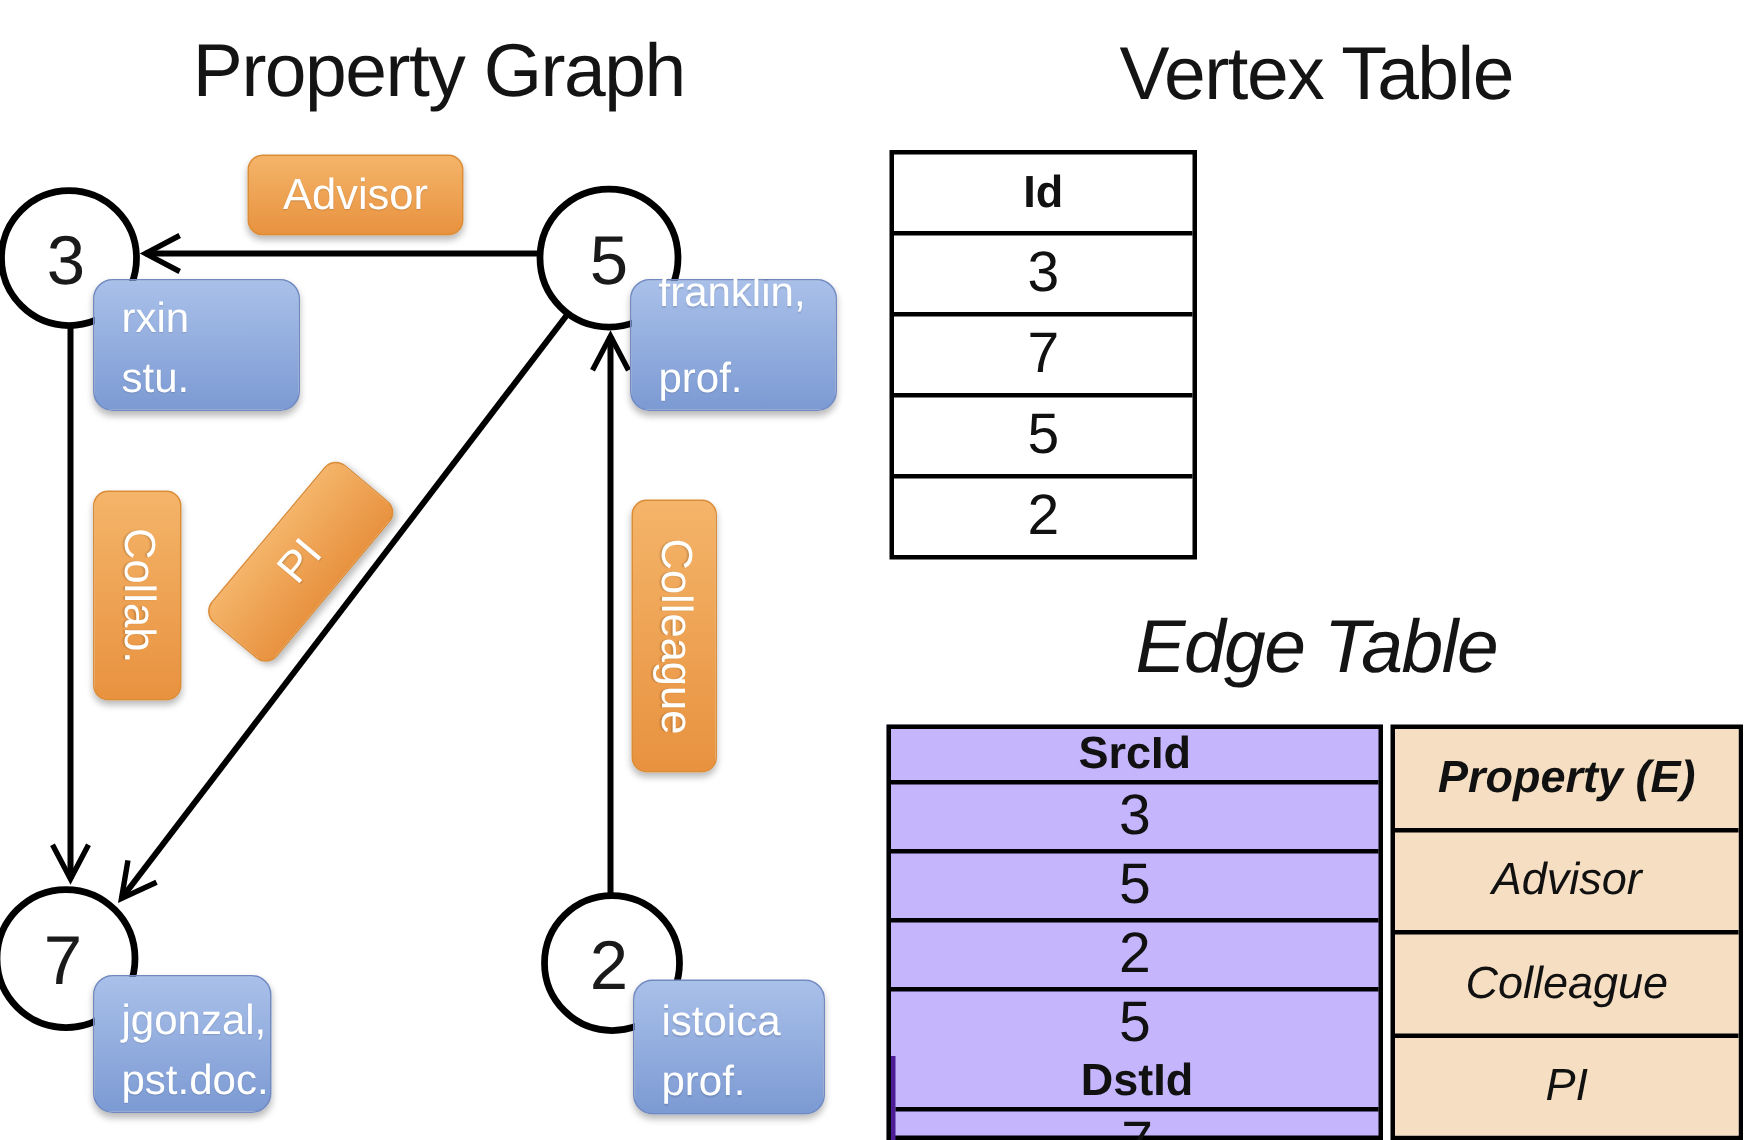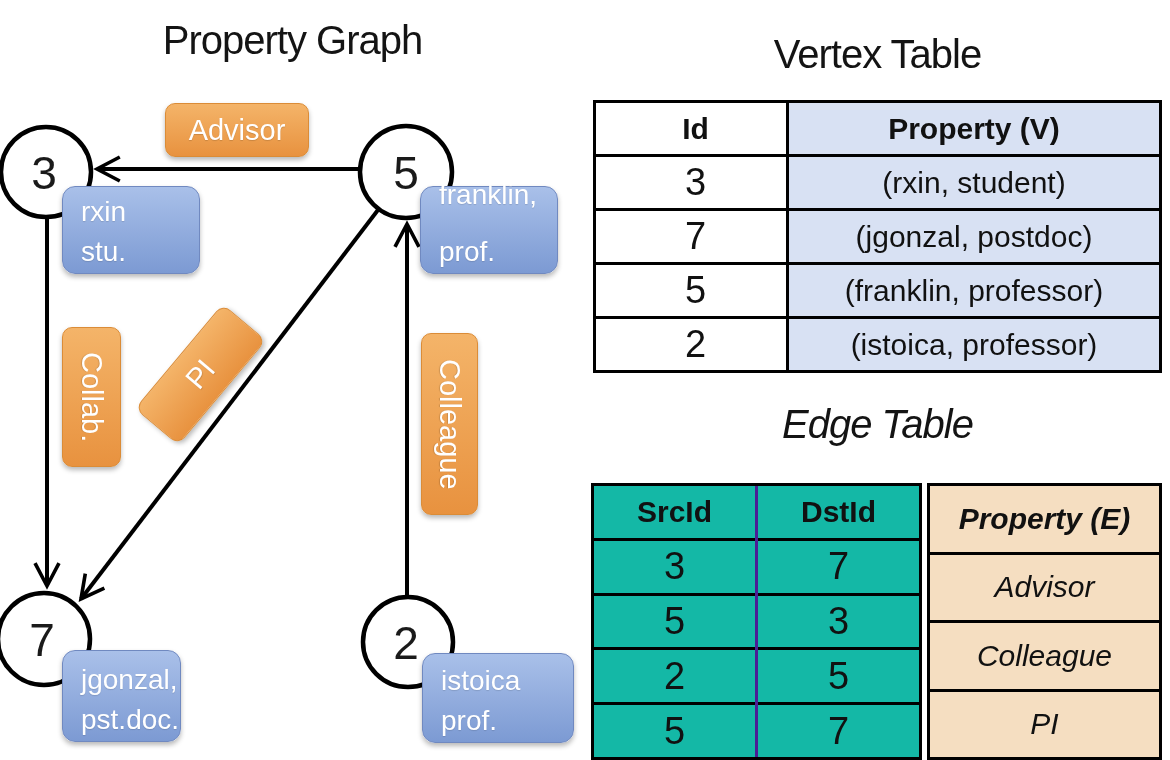--- a/index.html
+++ b/index.html
@@ -1,21 +1,21 @@
 <!DOCTYPE html>
 <html style="--edge-label-top: #f4b469; --edge-label-bottom: #e8923f; --edge-label-border: #db8c37; --vertex-box-top: #a9c0e9; --vertex-box-bottom: #7c9ad3; --vertex-box-border: #7089c0; --vertex-cell-bg: #d8e1f3; --edge-cell-bg: #f5dec1; --line-color: #000000;"><head>
 <meta charset="utf-8">
 <style>
   html,body{margin:0;padding:0;background:#ffffff;}
   .canvas{
     position:relative;width:1170px;height:760px;overflow:hidden;
     background:#ffffff;font-family:"Liberation Sans",sans-serif;color:#111;
   }
   .title{
-    position:absolute;margin:0;font-weight:400;font-size:40px;letter-spacing:-1px;
+    position:absolute;margin:0;font-weight:400;font-size:50px;letter-spacing:-1px;
     text-align:center;color:#141414;white-space:nowrap;
   }
   .graph-svg{position:absolute;left:0;top:0;}
   .edge-line{stroke:#000;stroke-width:4;fill:none;}
   .node-circle{fill:#fff;stroke:#000;stroke-width:4.5;}
   .node-num{font-size:46px;fill:#1a1a1a;text-anchor:middle;font-weight:400;}
   
   .epill{
     position:absolute;display:flex;align-items:center;justify-content:center;
     background:linear-gradient(180deg,var(--edge-label-top),var(--edge-label-bottom));
@@ -40,22 +40,22 @@
   .tbox .cell{
     flex:1;display:flex;align-items:center;justify-content:center;
     font-size:30px;border-top:3px solid #000;white-space:nowrap;
   }
   .tbox .cell:first-child{border-top:none;}
   .tbox .cell.hdr{font-weight:700;}
   .tbox .cell.num{font-size:38px;}
   .tbox.bluebg .cell{background:var(--vertex-cell-bg);}
   .tbox.tanbg .cell{background:var(--edge-cell-bg);}
   .ebox-left{
-    position:absolute;display:flex;flex-direction:row;
-    border:3px solid #000;box-sizing:border-box;background:#14b8a6;
+    position:absolute;display:flex;flex-direction:column;
+    border:3px solid #000;box-sizing:border-box;background:#c4b5fd;
   }
   .ecol{flex:1;display:flex;flex-direction:column;}
   .ecol.divider{border-left:3px solid #4c1d95;}
   .ecol .cell{
     flex:1;display:flex;align-items:center;justify-content:center;
     font-size:30px;border-top:3px solid #000;white-space:nowrap;
   }
   .ecol .cell:first-child{border-top:none;}
   .ecol .cell.hdr{font-weight:700;}
   .ecol .cell.num{font-size:38px;}
@@ -99,42 +99,35 @@
     <span>stu.</span>
   </div>
   <div class="vbox" style="left:420px;top:186px;width:138px;height:88px;gap:17px;">
     <span>franklin,</span>
     <span>prof.</span>
   </div>
   <div class="vbox" style="left:62px;top:650px;width:119px;height:92px;">
     <span>jgonzal,</span>
     <span>pst.doc.</span>
   </div>
-  <div class="vbox" style="left:422px;top:653px;width:152px;height:90px;">
+  <div class="vbox" style="left:422px;top:653px;width:128px;height:90px;">
     <span>istoica</span>
     <span>prof.</span>
   </div>
 
-  <h1 class="title" style="left:593px;top:32px;width:569px;">Vertex Table</h1>
+  <h1 class="title" style="left:593px;top:20px;width:569px;">Vertex Table</h1>
 
   <div class="tbox" style="left:593px;top:100px;width:205px;height:273px;">
     <div class="cell hdr">Id</div>
     <div class="cell num">3</div>
     <div class="cell num">7</div>
     <div class="cell num">5</div>
     <div class="cell num">2</div>
   </div>
 
-  <div class="tbox bluebg" style="left:786px;top:100px;width:376px;height:273px;">
-    <div class="cell hdr">Property (V)</div>
-    <div class="cell">(rxin, student)</div>
-    <div class="cell">(jgonzal, postdoc)</div>
-    <div class="cell">(franklin, professor)</div>
-    <div class="cell">(istoica, professor)</div>
-  </div>
 
   <h1 class="title" style="left:593px;top:402px;width:569px;font-style:italic;">Edge Table</h1>
 
   <div class="ebox-left" style="left:591px;top:483px;width:331px;height:277px;">
     <div class="ecol">
       <div class="cell hdr">SrcId</div>
       <div class="cell num">3</div>
       <div class="cell num">5</div>
       <div class="cell num">2</div>
       <div class="cell num">5</div>

